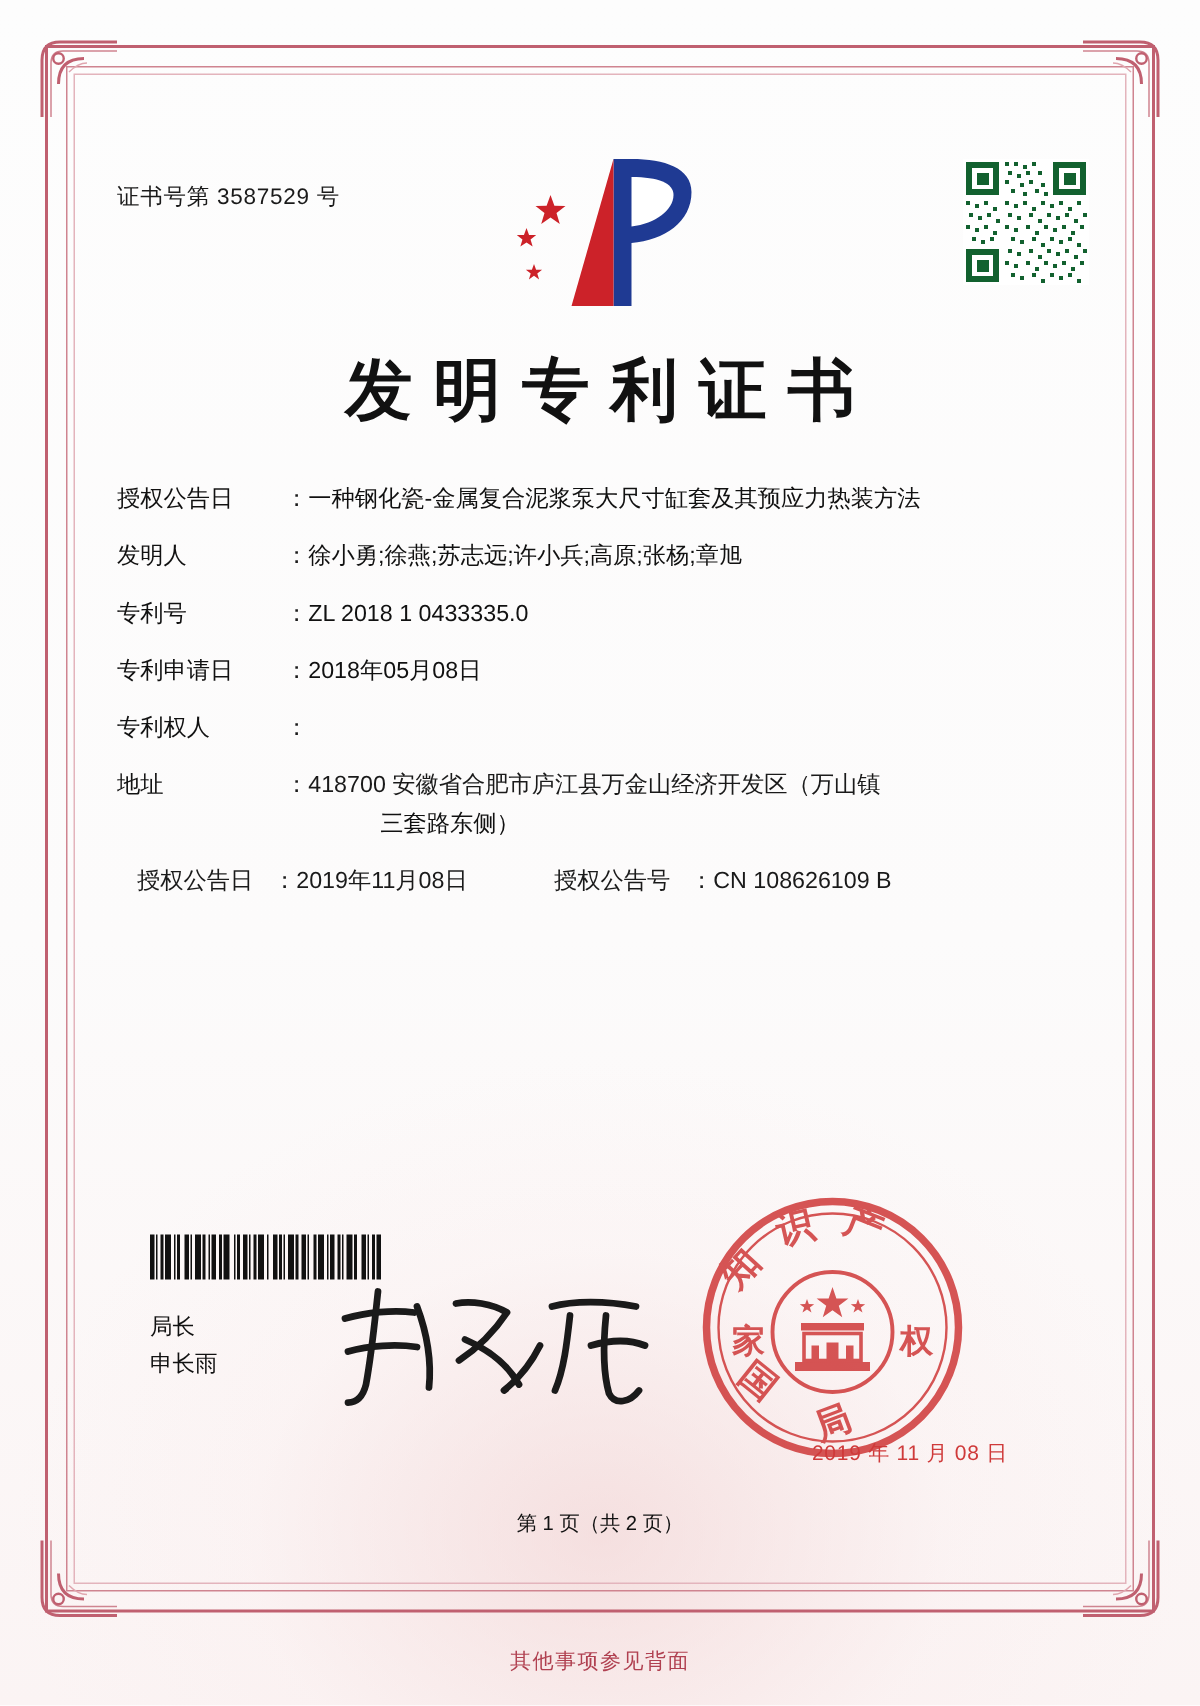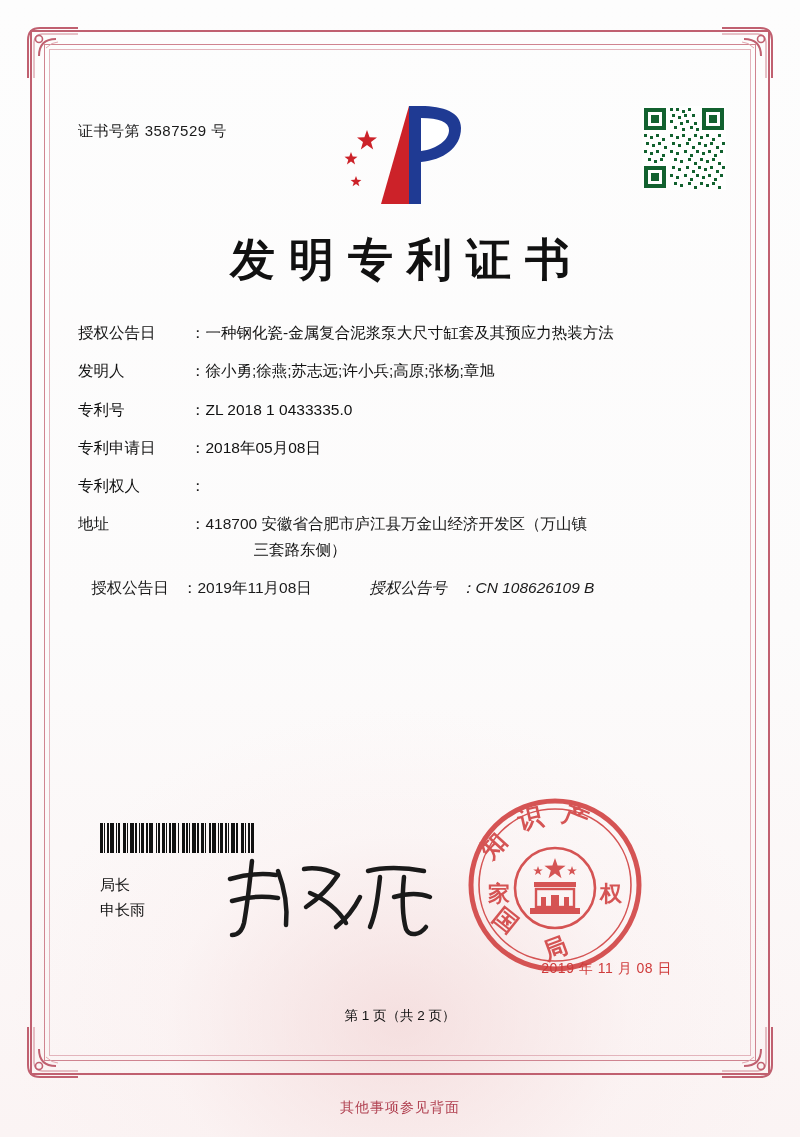--- a/index.html
+++ b/index.html
@@ -138,21 +138,21 @@
     flex: 1 1 auto;
     color: #111;
   }
   .value.sub { margin-top: 2px; margin-left: 48px; }
   .inline-2 {
     display: flex;
     align-items: flex-start;
     width: 100%;
   }
   .inline-2 .left-part { flex: 0 0 278px; display: flex; }
-  .inline-2 .right-part { flex: 1 1 auto; display: flex; font-style: italic; }
+  .inline-2 .right-part { flex: 1 1 auto; display: flex; }
   .inline-2 .label2 {
     flex: 0 0 104px;
     display: flex;
     justify-content: center;
     white-space: nowrap;
   }
 
   
   .paras {
     position: absolute;

